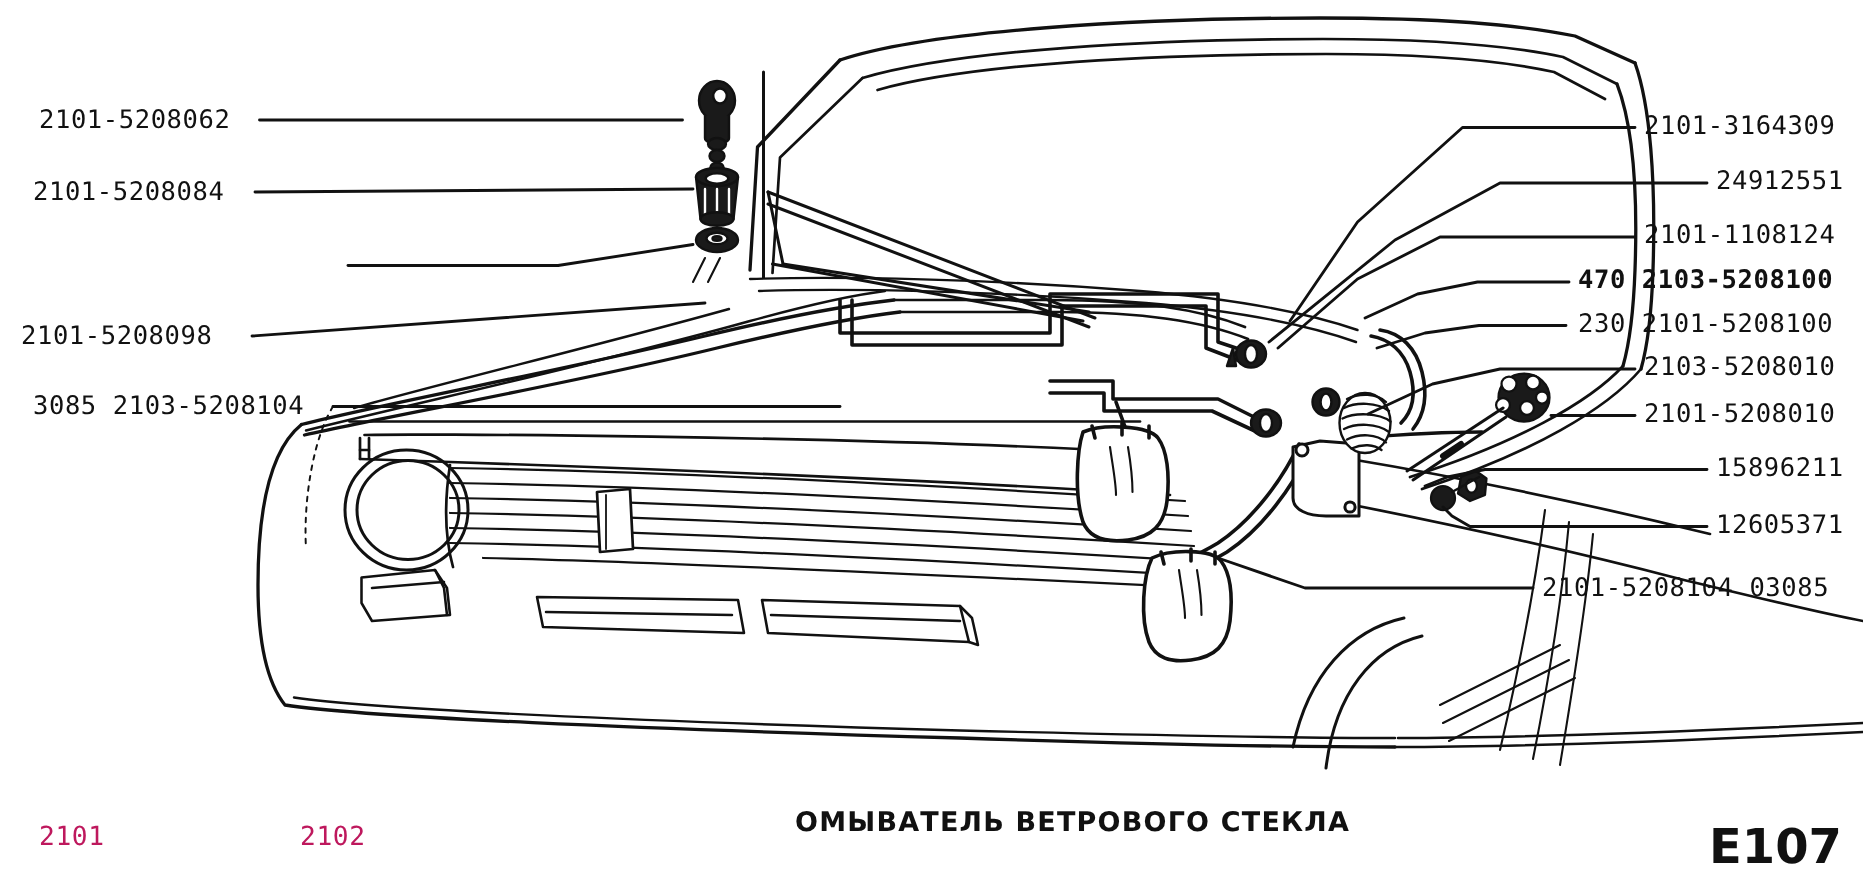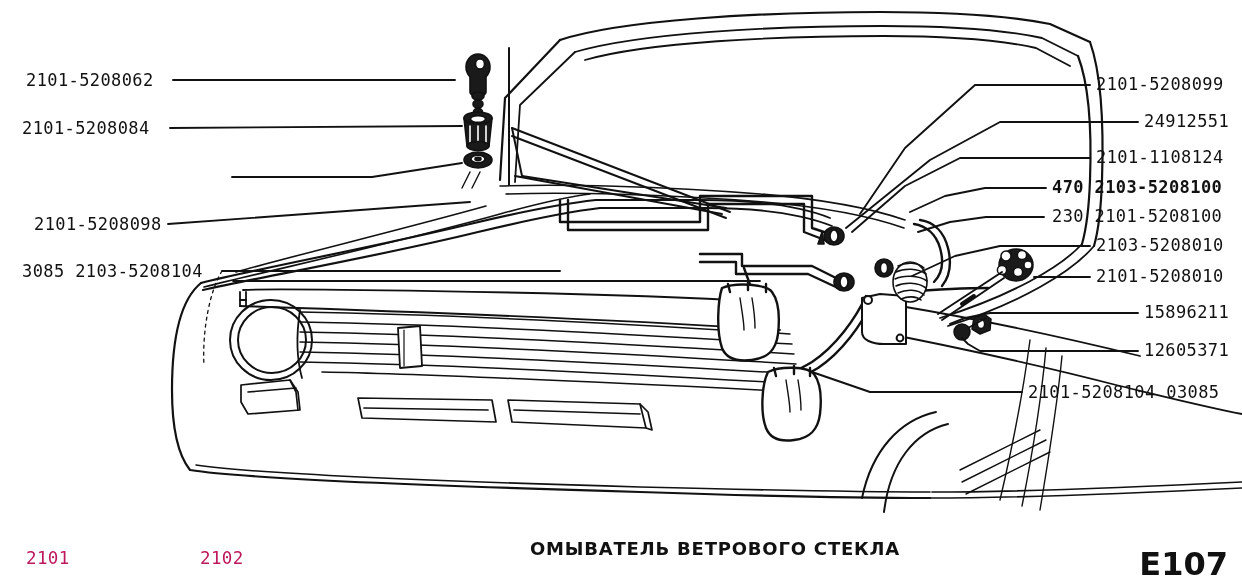--- a/index.html
+++ b/index.html
@@ -335,25 +335,25 @@
       </g>
 
     </g>
   </svg>
 
   <div class="lbl left" style="left:26px; top:72px;">2101-5208062</div>
 
   <div class="lbl left" style="left:22px; top:120px;">2101-5208084</div>
 
 
-  <div class="lbl left" style="left:34px; top:216px;text-align:right;">2101-5208098</div>
+  <div class="lbl left" style="left:14px; top:216px;text-align:right;">2101-5208098</div>
 
   <div class="lbl left" style="left:22px; top:263px;">3085 2103-5208104</div>
 
-  <div class="lbl right" style="left:1096px; top:76px;">2101-5208099</div>
+  <div class="lbl right" style="left:1096px; top:76px;">2101-3164309</div>
 
   <div class="lbl right" style="left:1144px; top:113px;">24912551</div>
 
   <div class="lbl right" style="left:1096px; top:149px;">2101-1108124</div>
 
   <div class="lbl right" style="left:1052px; top:179px;font-weight:bold;">470 2103-5208100</div>
 
   <div class="lbl right" style="left:1052px; top:208px;">230 2101-5208100</div>
 
   <div class="lbl right" style="left:1096px; top:237px;">2103-5208010</div>

